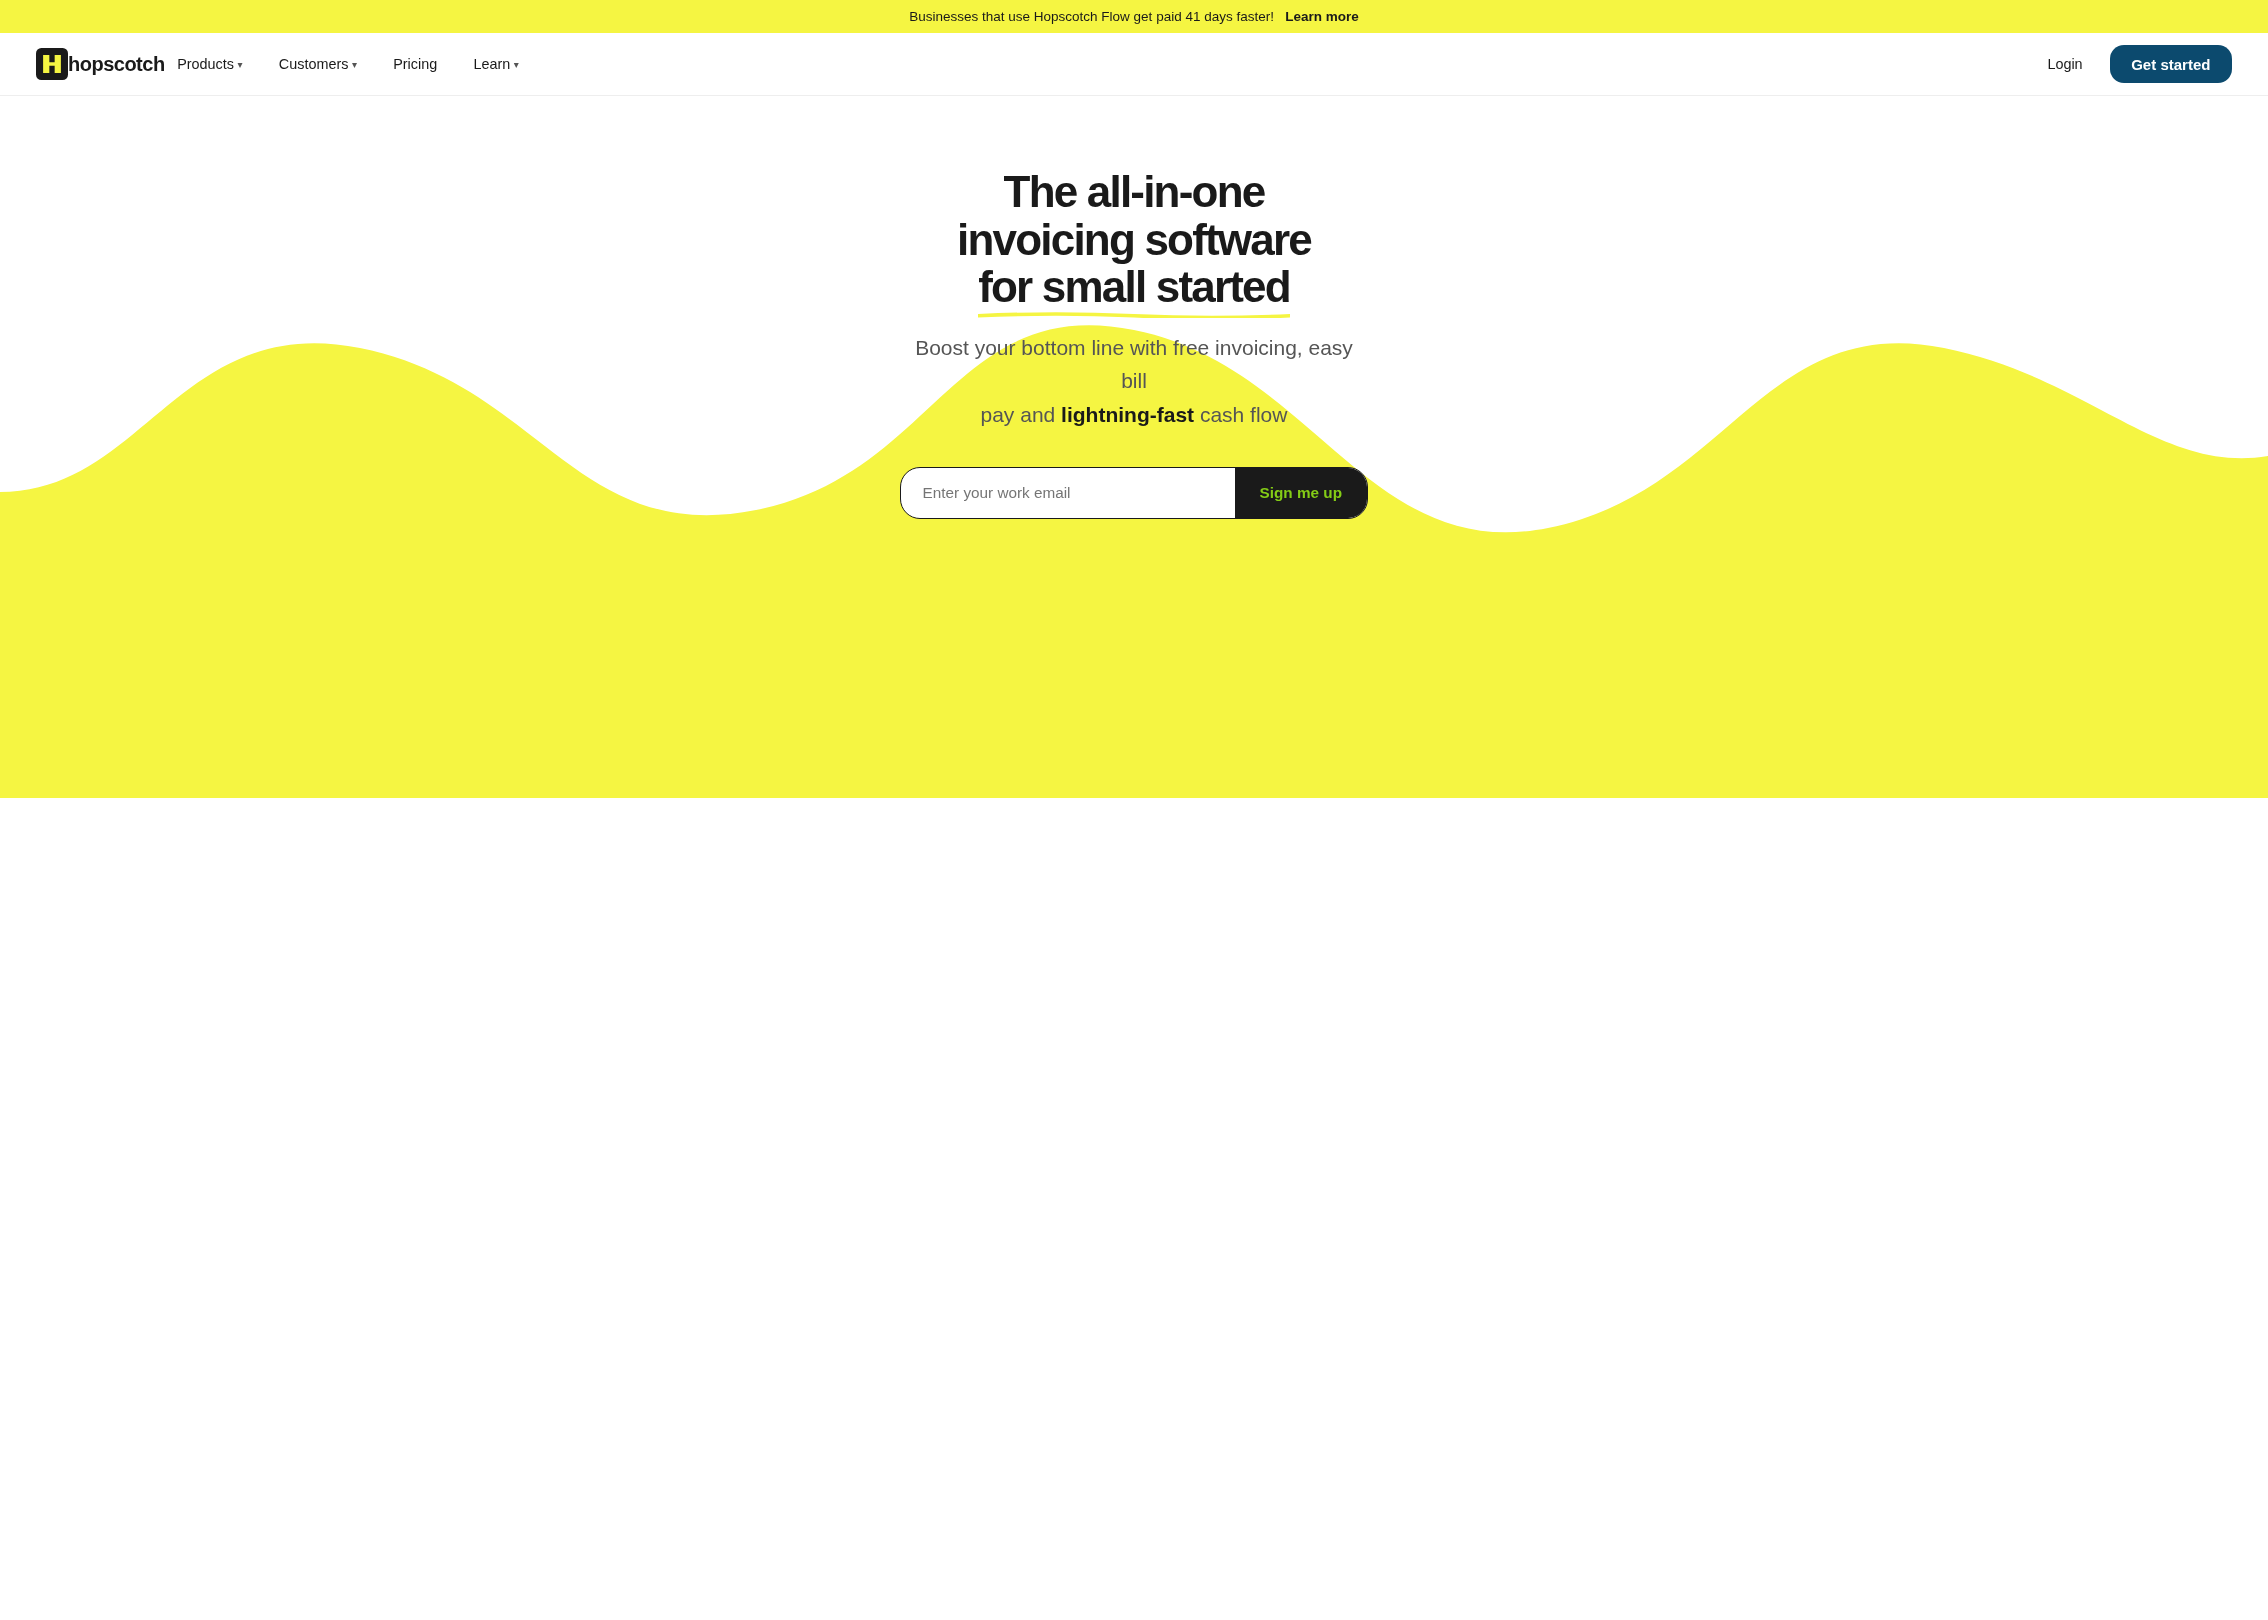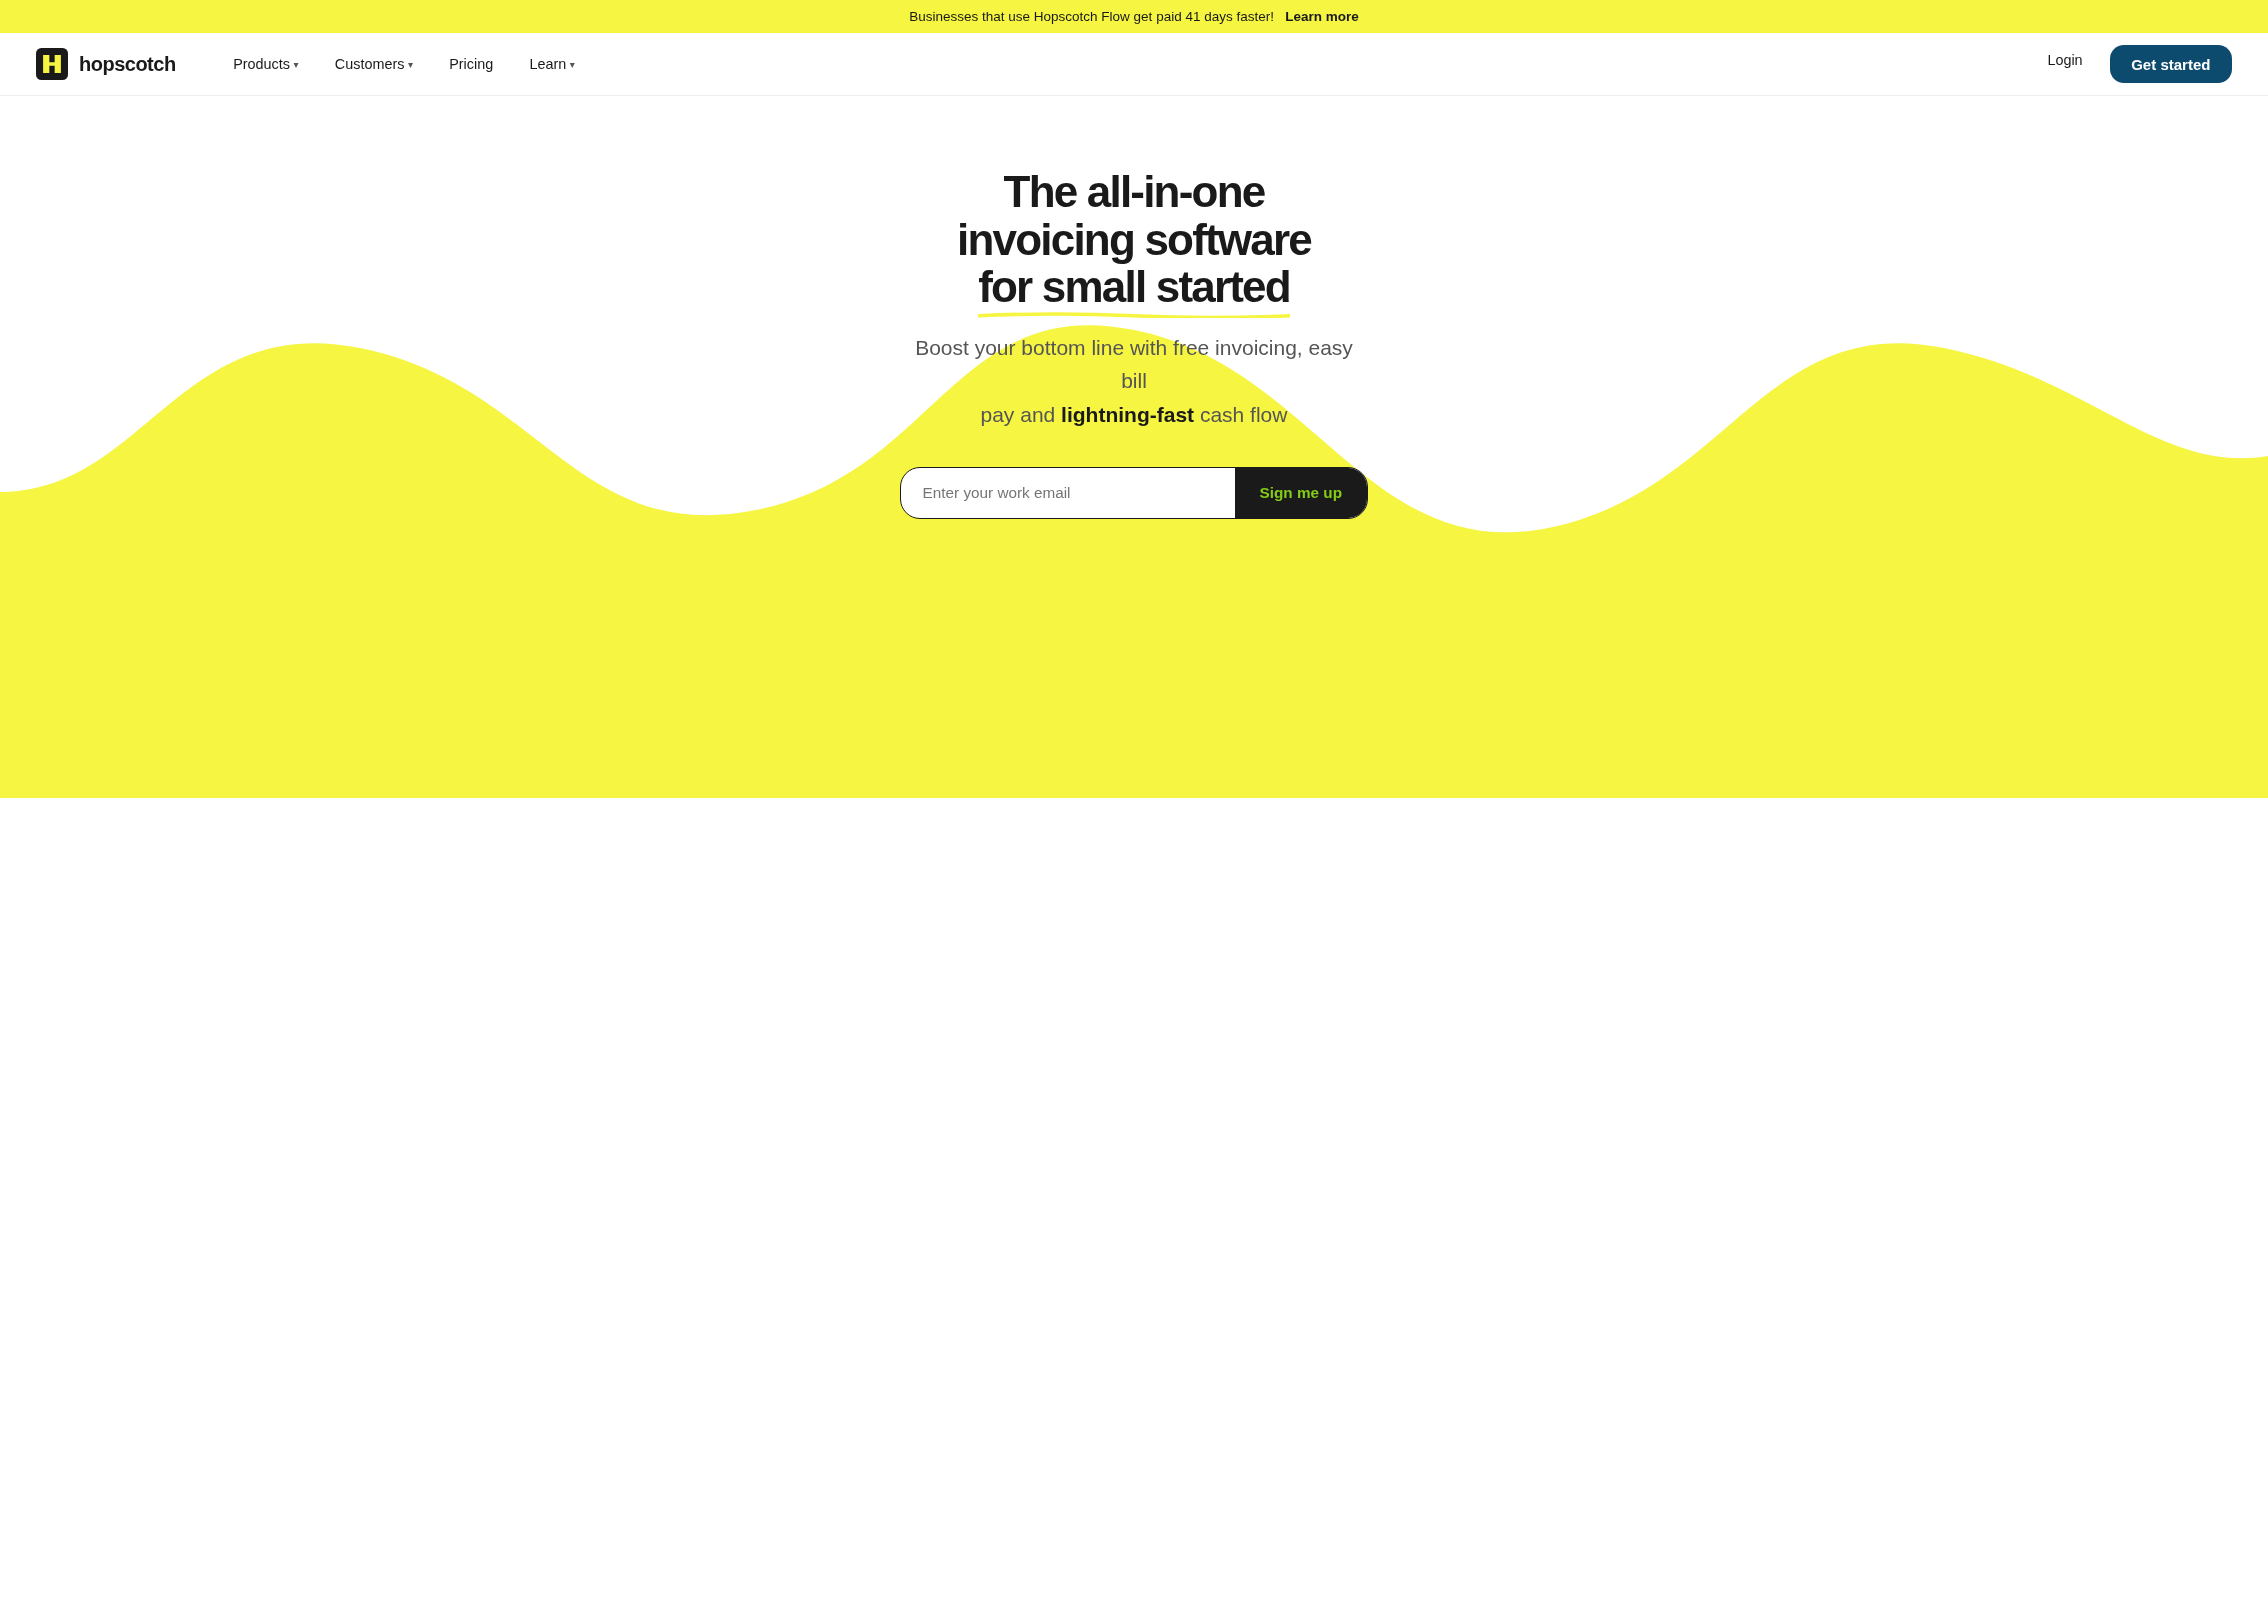--- a/index.html
+++ b/index.html
@@ -32,23 +32,22 @@
       align-items: center;
       padding: 0 36px;
       height: 63px;
       background: #fff;
       border-bottom: 0.9px solid #eee;
     }
 
     .nav-logo {
       display: flex;
       align-items: center;
-      gap: 11px;
+      gap: 0;
       text-decoration: none;
-      margin-right: 45px;
       cursor: pointer;
     }
 
     .logo-icon {
       width: 32px;
       height: 32px;
     }
 
     .logo-text {
       font-size: 20px;
@@ -78,21 +77,21 @@
       text-decoration: none;
     }
 
     .chevron {
       font-size: 10px;
       color: #555;
     }
 
     .nav-actions {
       display: flex;
-      align-items: flex-start;
+      align-items: center;
       gap: 14.4px;
     }
 
     .btn-login {
       font-size: 14.4px;
       font-weight: 500;
       color: #1a1a1a;
       background: none;
       border: none;
       cursor: pointer;

